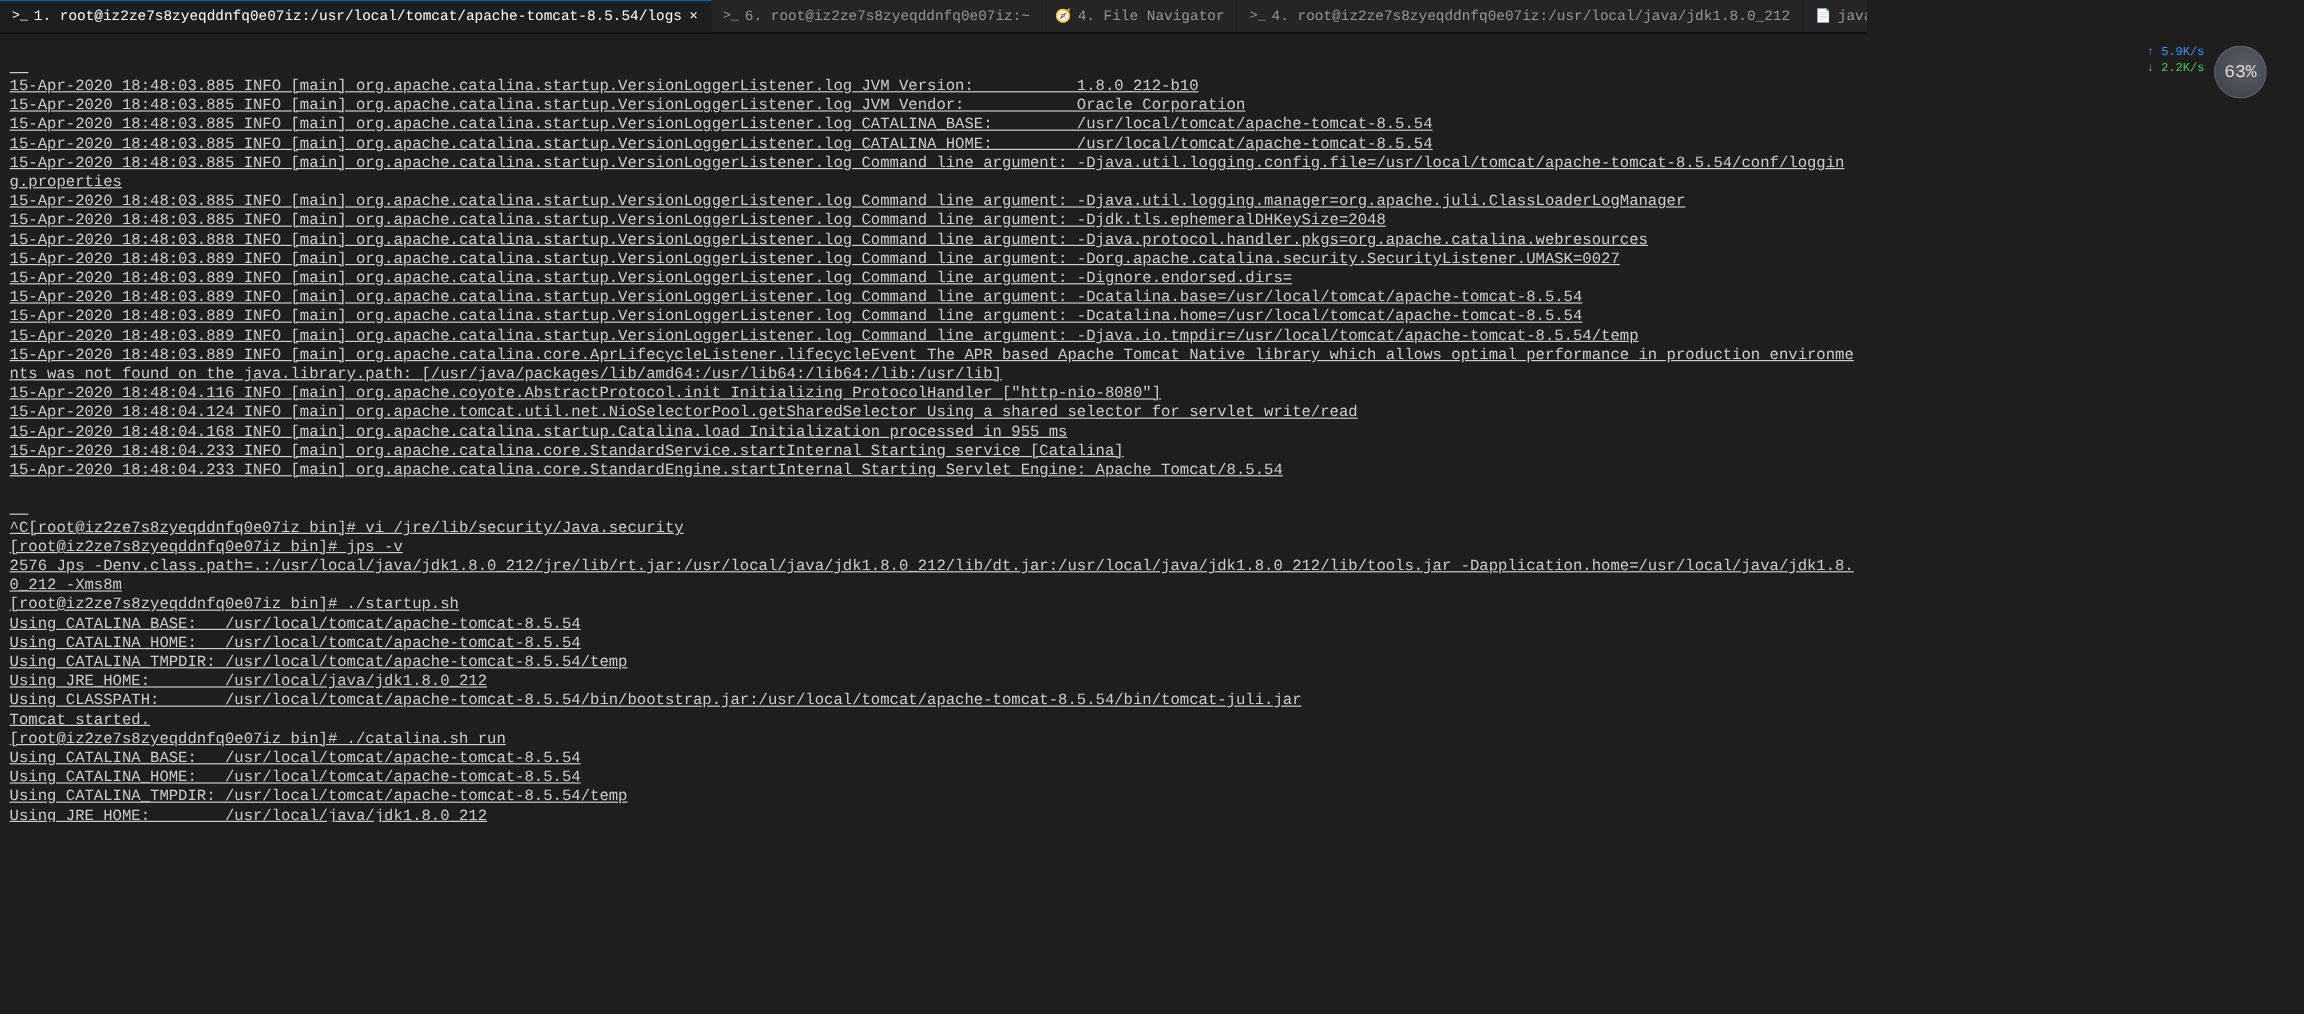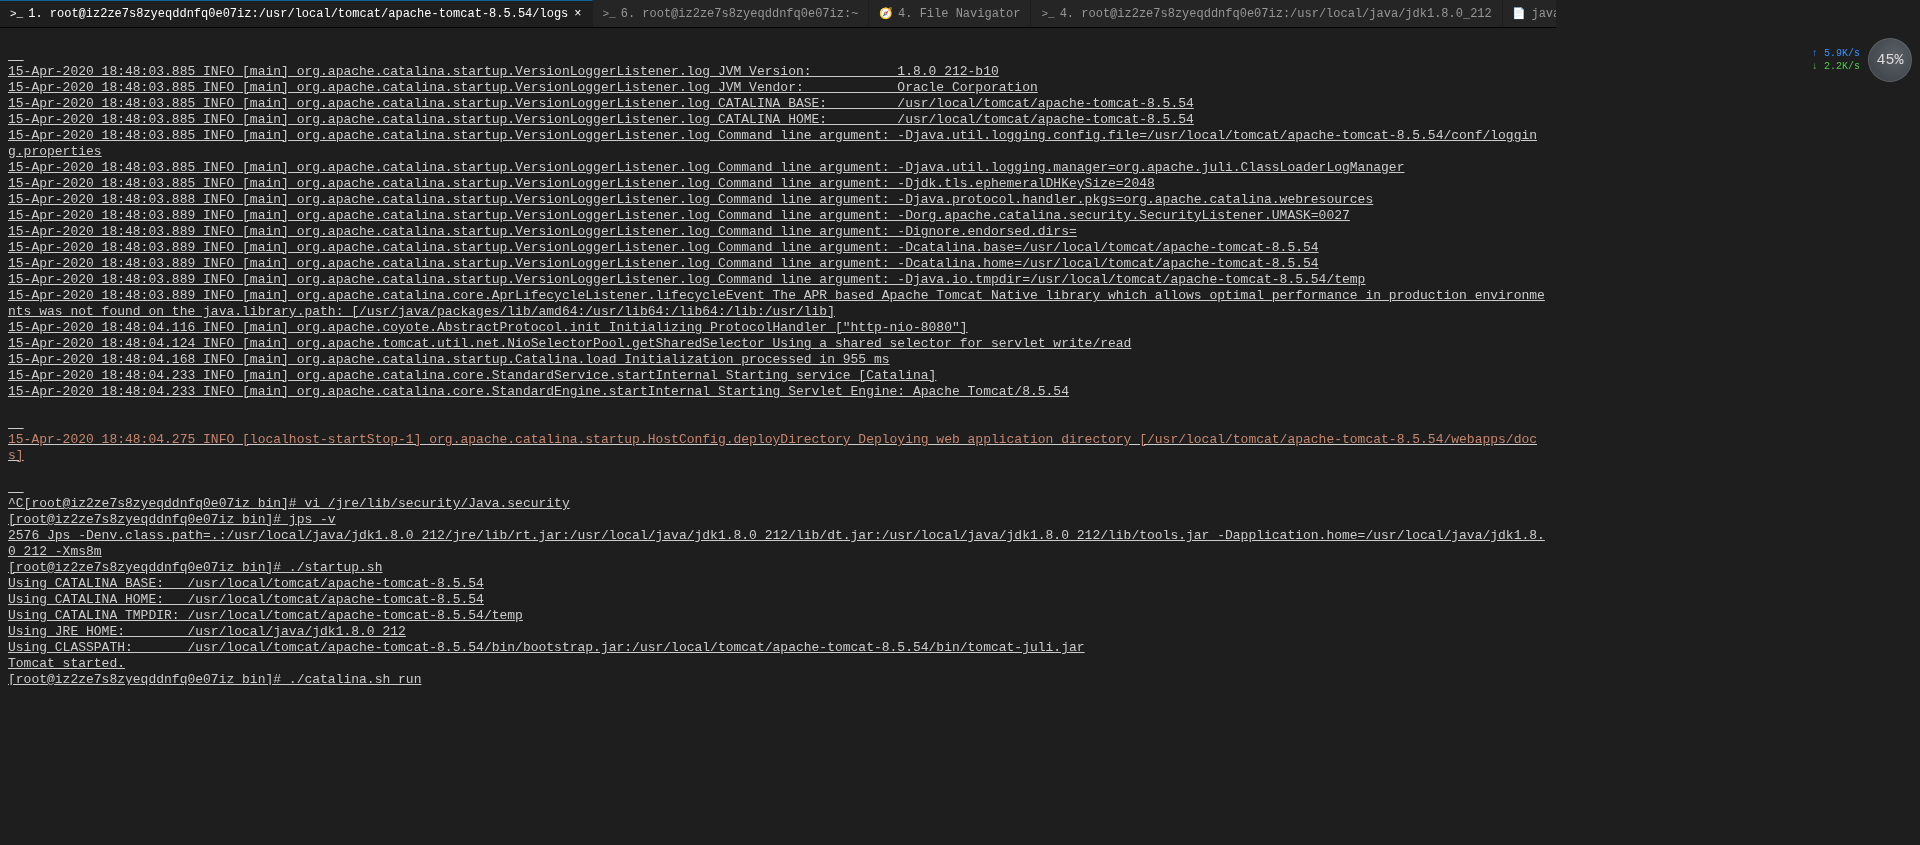--- a/index.html
+++ b/index.html
@@ -51,23 +51,23 @@
       line-height: 16px;
       white-space: pre;
       overflow: hidden;
       text-decoration: underline;
     }
     .line { white-space: pre-wrap; word-break: break-all; }
     .highlight-line { color: #c5866f; }
     .net-widget {
       position: absolute;
       top: 38px;
-      right: 8px;
+      right: 31px;
       display: flex;
-      align-items: center;
+      align-items: flex-start;
       gap: 8px;
       pointer-events: none;
       margin-left: 12px;
     }
     .net-stats { font-size: 10px; color: #888; text-align: right; line-height: 13px; }
     .net-up { color: #3794ff; }
     .net-down { color: #4ec94e; }
     .net-circle {
       width: 44px; height: 44px; border-radius: 50%;
       background: radial-gradient(circle at 60% 40%, #5a5f66 0%, #3a3f46 100%);
@@ -106,25 +106,24 @@
   <div class="tab-spacer"></div>
   <div class="window-controls">
     <span class="win-btn">⊞</span>
     <span class="win-btn">◫</span>
     <span class="win-btn">▣</span>
   </div>
 </div>
 
 <div class="terminal">
   <div id="log-host"><div class="line">15-Apr-2020 18:48:03.885 INFO [main] org.apache.catalina.startup.VersionLoggerListener.log JVM Version:           1.8.0_212-b10</div><div class="line">15-Apr-2020 18:48:03.885 INFO [main] org.apache.catalina.startup.VersionLoggerListener.log JVM Vendor:            Oracle Corporation</div><div class="line">15-Apr-2020 18:48:03.885 INFO [main] org.apache.catalina.startup.VersionLoggerListener.log CATALINA_BASE:         /usr/local/tomcat/apache-tomcat-8.5.54</div><div class="line">15-Apr-2020 18:48:03.885 INFO [main] org.apache.catalina.startup.VersionLoggerListener.log CATALINA_HOME:         /usr/local/tomcat/apache-tomcat-8.5.54</div><div class="line">15-Apr-2020 18:48:03.885 INFO [main] org.apache.catalina.startup.VersionLoggerListener.log Command line argument: -Djava.util.logging.config.file=/usr/local/tomcat/apache-tomcat-8.5.54/conf/logging.properties</div><div class="line">15-Apr-2020 18:48:03.885 INFO [main] org.apache.catalina.startup.VersionLoggerListener.log Command line argument: -Djava.util.logging.manager=org.apache.juli.ClassLoaderLogManager</div><div class="line">15-Apr-2020 18:48:03.885 INFO [main] org.apache.catalina.startup.VersionLoggerListener.log Command line argument: -Djdk.tls.ephemeralDHKeySize=2048</div><div class="line">15-Apr-2020 18:48:03.888 INFO [main] org.apache.catalina.startup.VersionLoggerListener.log Command line argument: -Djava.protocol.handler.pkgs=org.apache.catalina.webresources</div><div class="line">15-Apr-2020 18:48:03.889 INFO [main] org.apache.catalina.startup.VersionLoggerListener.log Command line argument: -Dorg.apache.catalina.security.SecurityListener.UMASK=0027</div><div class="line">15-Apr-2020 18:48:03.889 INFO [main] org.apache.catalina.startup.VersionLoggerListener.log Command line argument: -Dignore.endorsed.dirs=</div><div class="line">15-Apr-2020 18:48:03.889 INFO [main] org.apache.catalina.startup.VersionLoggerListener.log Command line argument: -Dcatalina.base=/usr/local/tomcat/apache-tomcat-8.5.54</div><div class="line">15-Apr-2020 18:48:03.889 INFO [main] org.apache.catalina.startup.VersionLoggerListener.log Command line argument: -Dcatalina.home=/usr/local/tomcat/apache-tomcat-8.5.54</div><div class="line">15-Apr-2020 18:48:03.889 INFO [main] org.apache.catalina.startup.VersionLoggerListener.log Command line argument: -Djava.io.tmpdir=/usr/local/tomcat/apache-tomcat-8.5.54/temp</div><div class="line">15-Apr-2020 18:48:03.889 INFO [main] org.apache.catalina.core.AprLifecycleListener.lifecycleEvent The APR based Apache Tomcat Native library which allows optimal performance in production environments was not found on the java.library.path: [/usr/java/packages/lib/amd64:/usr/lib64:/lib64:/lib:/usr/lib]</div><div class="line">15-Apr-2020 18:48:04.116 INFO [main] org.apache.coyote.AbstractProtocol.init Initializing ProtocolHandler ["http-nio-8080"]</div><div class="line">15-Apr-2020 18:48:04.124 INFO [main] org.apache.tomcat.util.net.NioSelectorPool.getSharedSelector Using a shared selector for servlet write/read</div><div class="line">15-Apr-2020 18:48:04.168 INFO [main] org.apache.catalina.startup.Catalina.load Initialization processed in 955 ms</div><div class="line">15-Apr-2020 18:48:04.233 INFO [main] org.apache.catalina.core.StandardService.startInternal Starting service [Catalina]</div><div class="line">15-Apr-2020 18:48:04.233 INFO [main] org.apache.catalina.core.StandardEngine.startInternal Starting Servlet Engine: Apache Tomcat/8.5.54</div></div>
-  <div class="line highlight-line">15-Apr-2020 18:48:04.275 INFO [localhost-startStop-1] org.apache.catalina.startup.HostConfig.deployDirectory Deploying web application directory [/usr/local/tomcat/apache-tomcat-8.5.54/webapps/docs]</div>
   <div id="shell-host"><div class="line">^C[root@iz2ze7s8zyeqddnfq0e07iz bin]# vi /jre/lib/security/Java.security</div><div class="line">[root@iz2ze7s8zyeqddnfq0e07iz bin]# jps -v</div><div class="line">2576 Jps -Denv.class.path=.:/usr/local/java/jdk1.8.0_212/jre/lib/rt.jar:/usr/local/java/jdk1.8.0_212/lib/dt.jar:/usr/local/java/jdk1.8.0_212/lib/tools.jar -Dapplication.home=/usr/local/java/jdk1.8.0_212 -Xms8m</div><div class="line">[root@iz2ze7s8zyeqddnfq0e07iz bin]# ./startup.sh</div><div class="line">Using CATALINA_BASE:   /usr/local/tomcat/apache-tomcat-8.5.54</div><div class="line">Using CATALINA_HOME:   /usr/local/tomcat/apache-tomcat-8.5.54</div><div class="line">Using CATALINA_TMPDIR: /usr/local/tomcat/apache-tomcat-8.5.54/temp</div><div class="line">Using JRE_HOME:        /usr/local/java/jdk1.8.0_212</div><div class="line">Using CLASSPATH:       /usr/local/tomcat/apache-tomcat-8.5.54/bin/bootstrap.jar:/usr/local/tomcat/apache-tomcat-8.5.54/bin/tomcat-juli.jar</div><div class="line">Tomcat started.</div><div class="line">[root@iz2ze7s8zyeqddnfq0e07iz bin]# ./catalina.sh run</div><div class="line">Using CATALINA_BASE:   /usr/local/tomcat/apache-tomcat-8.5.54</div><div class="line">Using CATALINA_HOME:   /usr/local/tomcat/apache-tomcat-8.5.54</div><div class="line">Using CATALINA_TMPDIR: /usr/local/tomcat/apache-tomcat-8.5.54/temp</div><div class="line">Using JRE_HOME:        /usr/local/java/jdk1.8.0_212</div></div>
 </div>
 
 <div class="net-widget">
   <div class="net-stats">
     <div class="net-up">↑ 5.9K/s</div>
     <div class="net-down">↓ 2.2K/s</div>
   </div>
   <div class="net-circle">
-    <span>45%</span>
+    <span>63%</span>
   </div>
 </div>
 
 </body></html>

